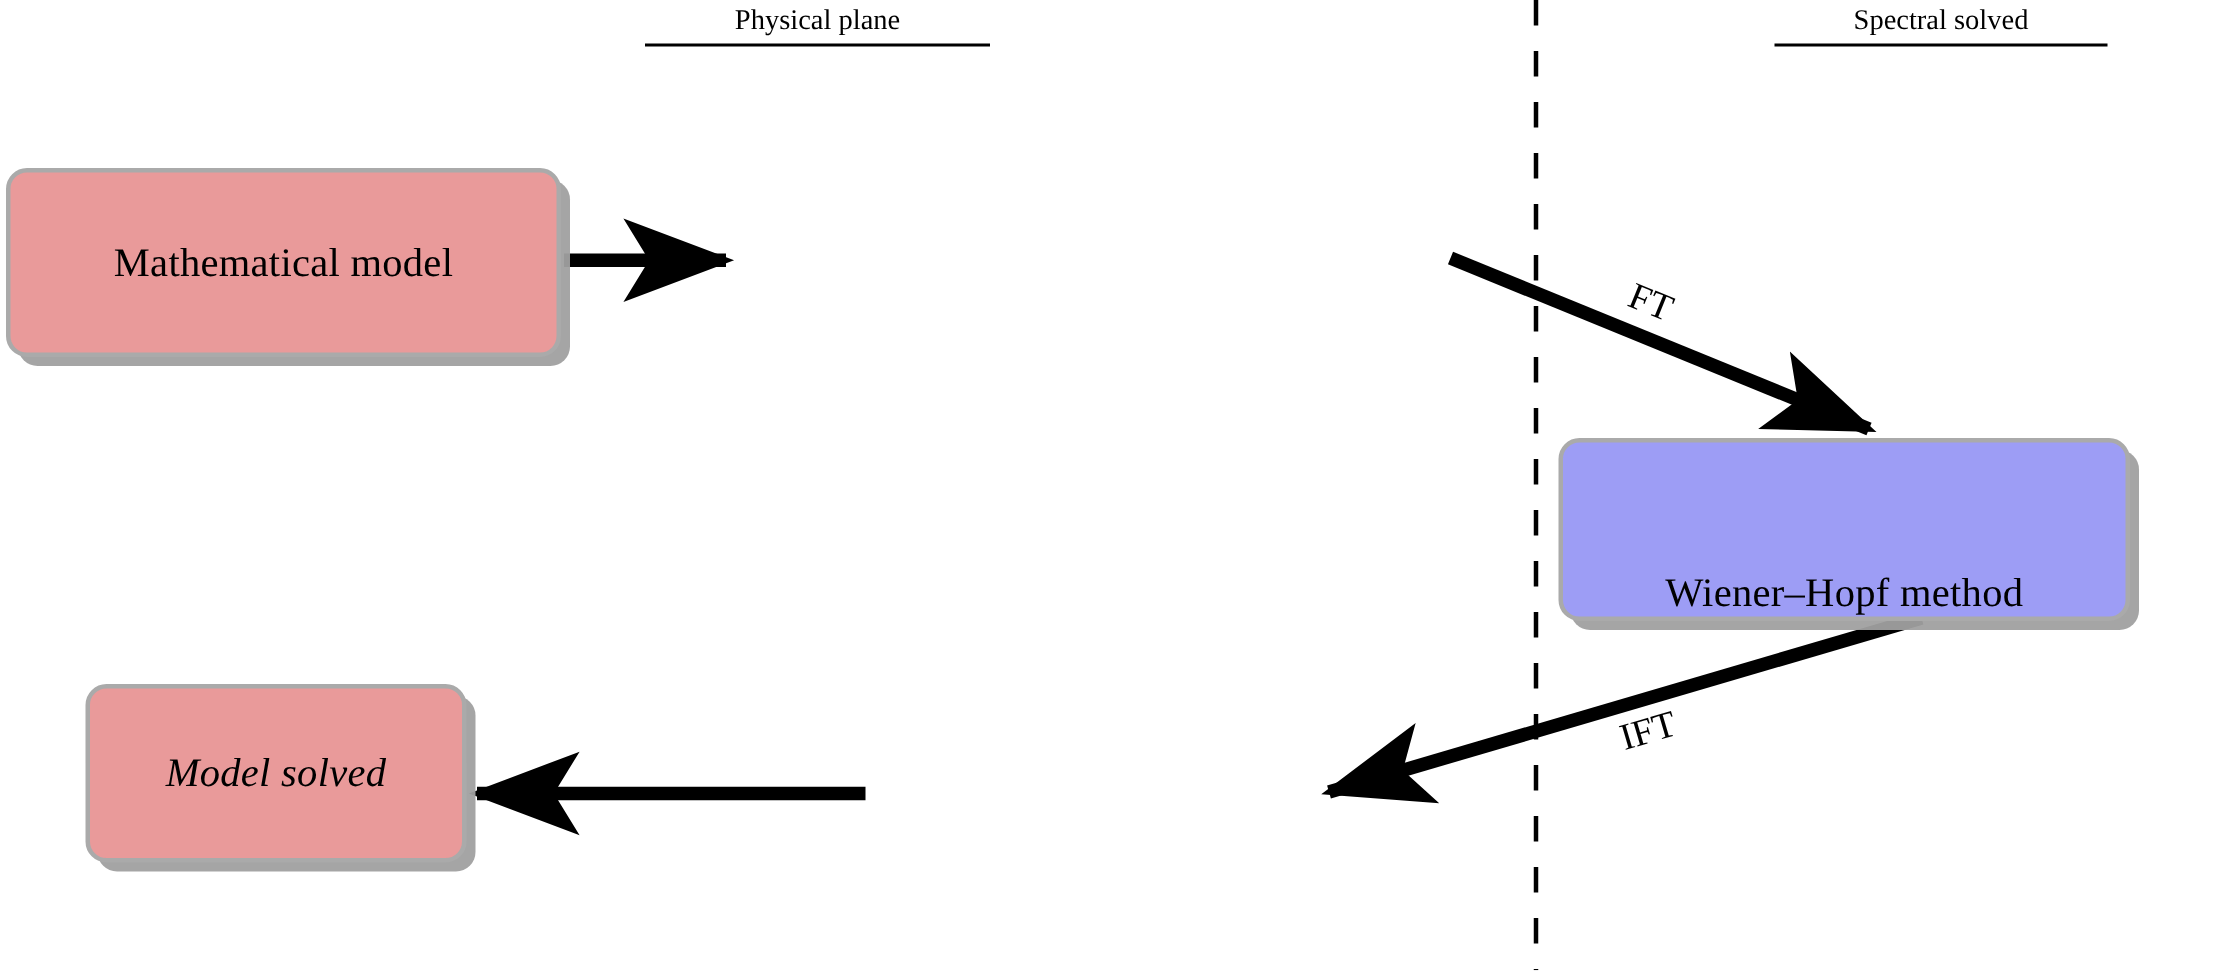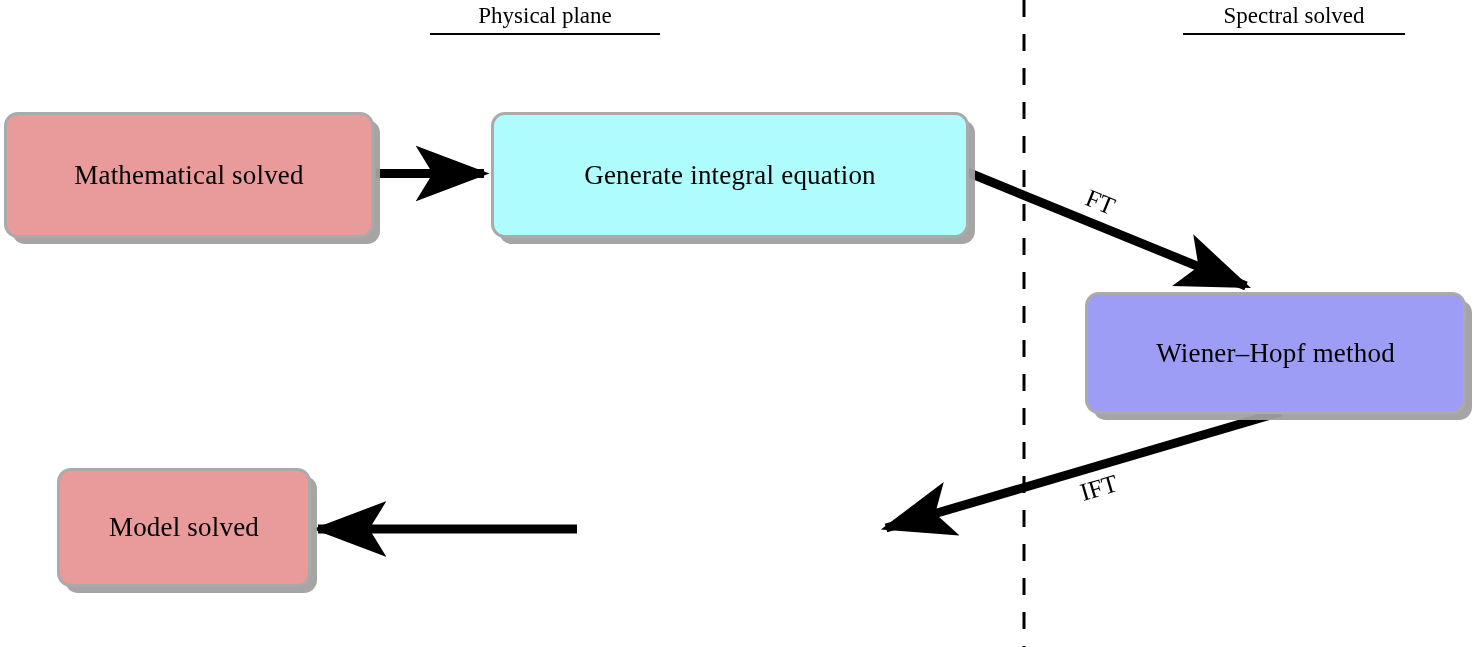--- a/index.html
+++ b/index.html
@@ -18,21 +18,21 @@
   svg.layer {
     position: absolute;
     left: 0;
     top: 0;
     width: 1478px;
     height: 647px;
   }
   .plane-title {
     position: absolute;
     font-family: "Liberation Serif", "DejaVu Serif", serif;
-    font-size: 23px;
+    font-size: 19px;
     color: #000000;
     white-space: nowrap;
     text-align: center;
     line-height: 1;
   }
   .plane-title .rule {
     display: block;
     height: 2px;
     background: #000000;
     margin-top: 6px;
@@ -96,33 +96,30 @@
     <line x1="376" y1="173.5" x2="484" y2="173.5" stroke="#000000" stroke-width="9" marker-end="url(#arrowhead)"></line>
 
     <line x1="967" y1="172" x2="1246" y2="286" stroke="#000000" stroke-width="9" marker-end="url(#arrowhead)"></line>
 
     <line x1="1281" y1="412" x2="886" y2="528" stroke="#000000" stroke-width="9" marker-end="url(#arrowhead)"></line>
 
     <line x1="577" y1="529" x2="318" y2="529" stroke="#000000" stroke-width="9" marker-end="url(#arrowhead)"></line>
   </svg>
 
   <div class="node pink" style="left:4px; top:112px; width:370px; height:126px;">
-    <span>Mathematical solved</span>
+    <span>Mathematical model</span>
   </div>
 
-  <div class="node cyan" style="left:491px; top:112px; width:478px; height:126px;">
-    <span>Generate integral equation</span>
-  </div>
 
-  <div class="node blue" style="left:1085px; top:292px; width:381px; height:122px;">
+  <div class="node blue" style="left:1039px; top:292px; width:381px; height:122px;align-items:flex-end;">
     <span>Wiener–Hopf method</span>
   </div>
 
 
-  <div class="node pink" style="left:57px; top:468px; width:254px; height:119px;">
+  <div class="node pink" style="left:57px; top:456px; width:254px; height:119px;font-style:italic;">
     <span>Model solved</span>
   </div>
 
   <div class="edge-label" style="left:1092px; top:184px; transform: rotate(22.2deg);">FT</div>
 
   <div class="edge-label" style="left:1077px; top:480px; transform: rotate(-16.4deg);">IFT</div>
 
 </div>
 
 </body></html>

